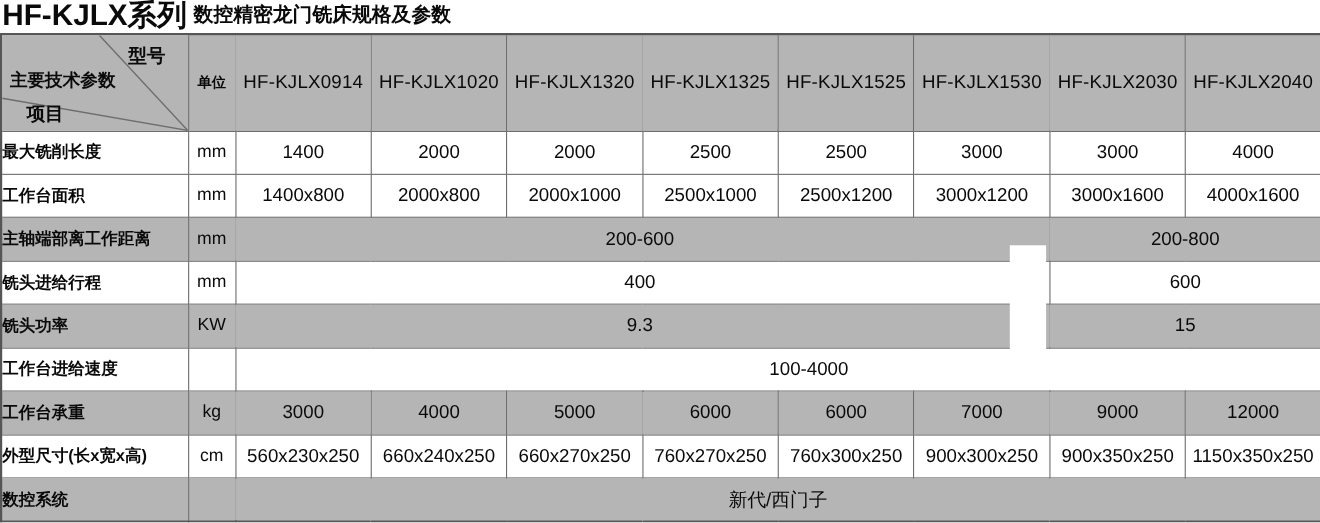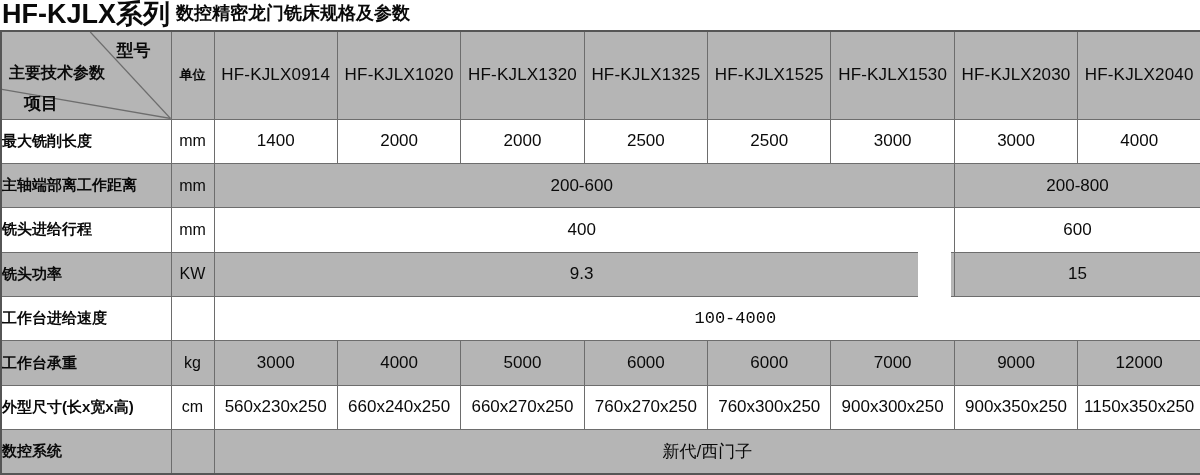--- a/index.html
+++ b/index.html
@@ -33,21 +33,21 @@
   }
   thead tr{height:88px;}
   tbody tr{height:36.3px;}
   .gray{background:var(--gray);}
   th.model{font-size:17px;font-weight:normal;letter-spacing:0.2px;}
   th.unit-h{font-size:13px;font-weight:bold;margin-left:20px;}
   td.label{text-align:left;padding-left:0;font-weight:bold;font-size:15px;}
   td.unit{font-size:16px;}
   td.value{font-size:17px;}
   td.pad-gap{padding-right:34px;padding-left:29px;}
-  td.shift-right{padding-left:56px;font-family:Liberation Mono, monospace;}
+  td.shift-right{padding-left:56px;}
 
   th.corner{position:relative;padding:0;}
   .corner svg{position:absolute;left:0;top:0;width:100%;height:100%;display:block;}
   .c-model{position:absolute;top:7px;right:20px;font-size:17px;font-weight:bold;}
   .c-params{position:absolute;top:31px;left:7px;font-size:16px;font-weight:bold;}
   .c-item{position:absolute;bottom:4px;left:22px;font-size:17px;font-weight:bold;}
 
   .gap-strip{
     position:absolute;left:918px;top:193px;width:33px;height:110px;
     background:#ffffff;pointer-events:none;
@@ -104,20 +104,32 @@
           <td class="value">1400</td>
           <td class="value">2000</td>
           <td class="value">2000</td>
           <td class="value">2500</td>
           <td class="value">2500</td>
           <td class="value">3000</td>
           <td class="value">3000</td>
           <td class="value">4000</td>
         </tr>
         <tr>
+          <td class="label">工作台面积</td>
+          <td class="unit">mm</td>
+          <td class="value">1400x800</td>
+          <td class="value">2000x800</td>
+          <td class="value">2000x1000</td>
+          <td class="value">2500x1000</td>
+          <td class="value">2500x1200</td>
+          <td class="value">3000x1200</td>
+          <td class="value">3000x1600</td>
+          <td class="value">4000x1600</td>
+        </tr>
+        <tr>
           <td class="label gray">主轴端部离工作距离</td>
           <td class="unit gray">mm</td>
           <td class="value gray pad-gap" colspan="6">200-600</td>
           <td class="value gray" colspan="2">200-800</td>
         </tr>
         <tr>
           <td class="label">铣头进给行程</td>
           <td class="unit">mm</td>
           <td class="value pad-gap" colspan="6">400</td>
           <td class="value" colspan="2">600</td>

